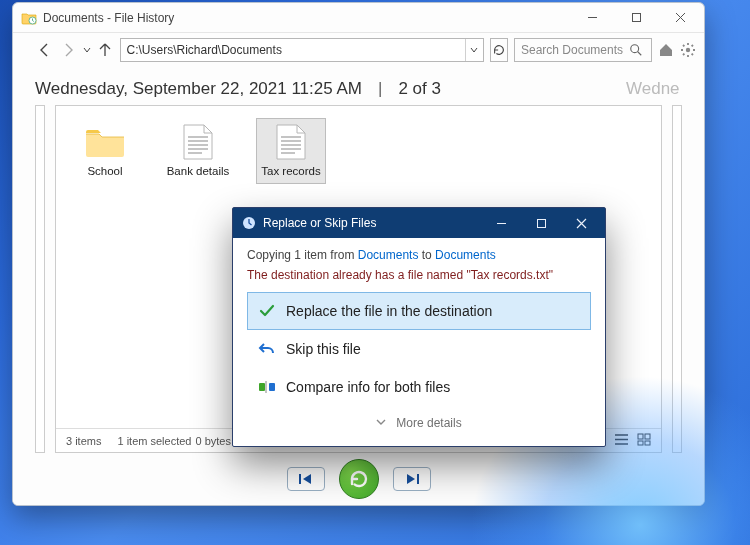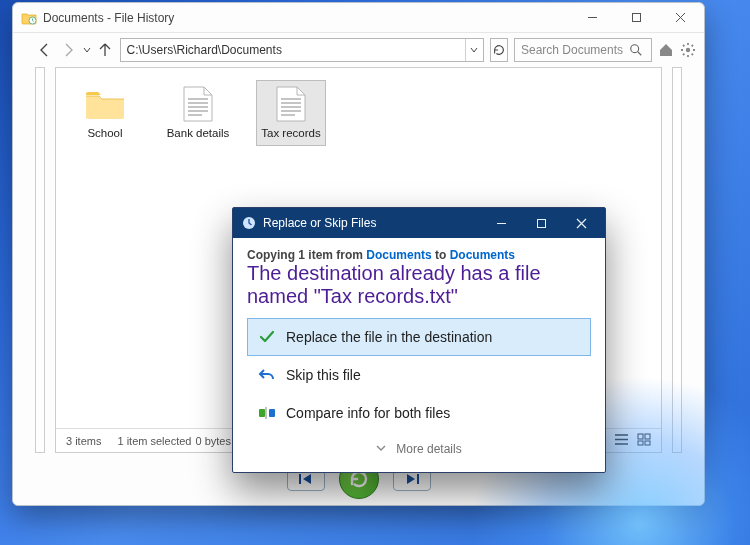--- a/index.html
+++ b/index.html
@@ -231,23 +231,23 @@
     width: 16px; height: 16px;
     display: flex; align-items: center; justify-content: center;
   }
   .dlg-controls { margin-left: auto; display: flex; }
   .dlg-btn {
     width: 40px; height: 26px;
     display: flex; align-items: center; justify-content: center;
     color: #eaf0fa;
   }
   .dlg-body { padding: 10px 14px 12px 14px; }
-  .dlg-caption { font-size: 12px; color: #444; margin-bottom: 0; font-weight: bold; }
+  .dlg-caption { font-size: 12px; color: #444; margin-bottom: 6px; }
   .dlg-caption .link { color: #0066cc; }
-  .dlg-msg { font-size: 20px; color: #4c1d95; margin-bottom: 10px; }
+  .dlg-msg { font-size: 12px; color: #7f1d1d; margin-bottom: 10px; }
   .dlg-option {
     display: flex; align-items: center;
     gap: 10px;
     padding: 9px 10px;
     font-size: 14px;
     color: #222;
     border: 1px solid transparent;
   }
   .dlg-option.selected {
     background: #d8ecfb;
@@ -343,20 +343,26 @@
         </svg>
     </div>
     <div class="tb-icon">
       <svg width="16" height="16" viewBox="0 0 16 16">
           <circle cx="8" cy="8" r="2.2" fill="#888"></circle>
           <path d="M8 1 v2 M8 13 v2 M1 8 h2 M13 8 h2 M3 3 l1.4 1.4 M11.6 11.6 L13 13 M13 3 l-1.4 1.4 M4.4 11.6 L3 13" stroke="#888" stroke-width="1.8"></path>
         </svg>
     </div>
   </div>
 
+  <div class="timeline">
+    <span>Wednesday, September 22, 2021 11:25 AM</span>
+    <span class="timeline-sep">|</span>
+    <span>2 of 3</span>
+    <span class="timeline-next">Wedne</span>
+  </div>
 
   <div class="content-row">
     <div class="side-pane"></div>
     <div class="main-pane">
       <div class="file-area">
 
         <div class="file-item">
           <div class="file-icon">
             <svg width="44" height="36" viewBox="0 0 44 36">
               <path d="M3 10 h13 l3 3 h22 v18 a2 2 0 0 1 -2 2 H5 a2 2 0 0 1 -2 -2 Z" fill="#ffe39a"></path>

